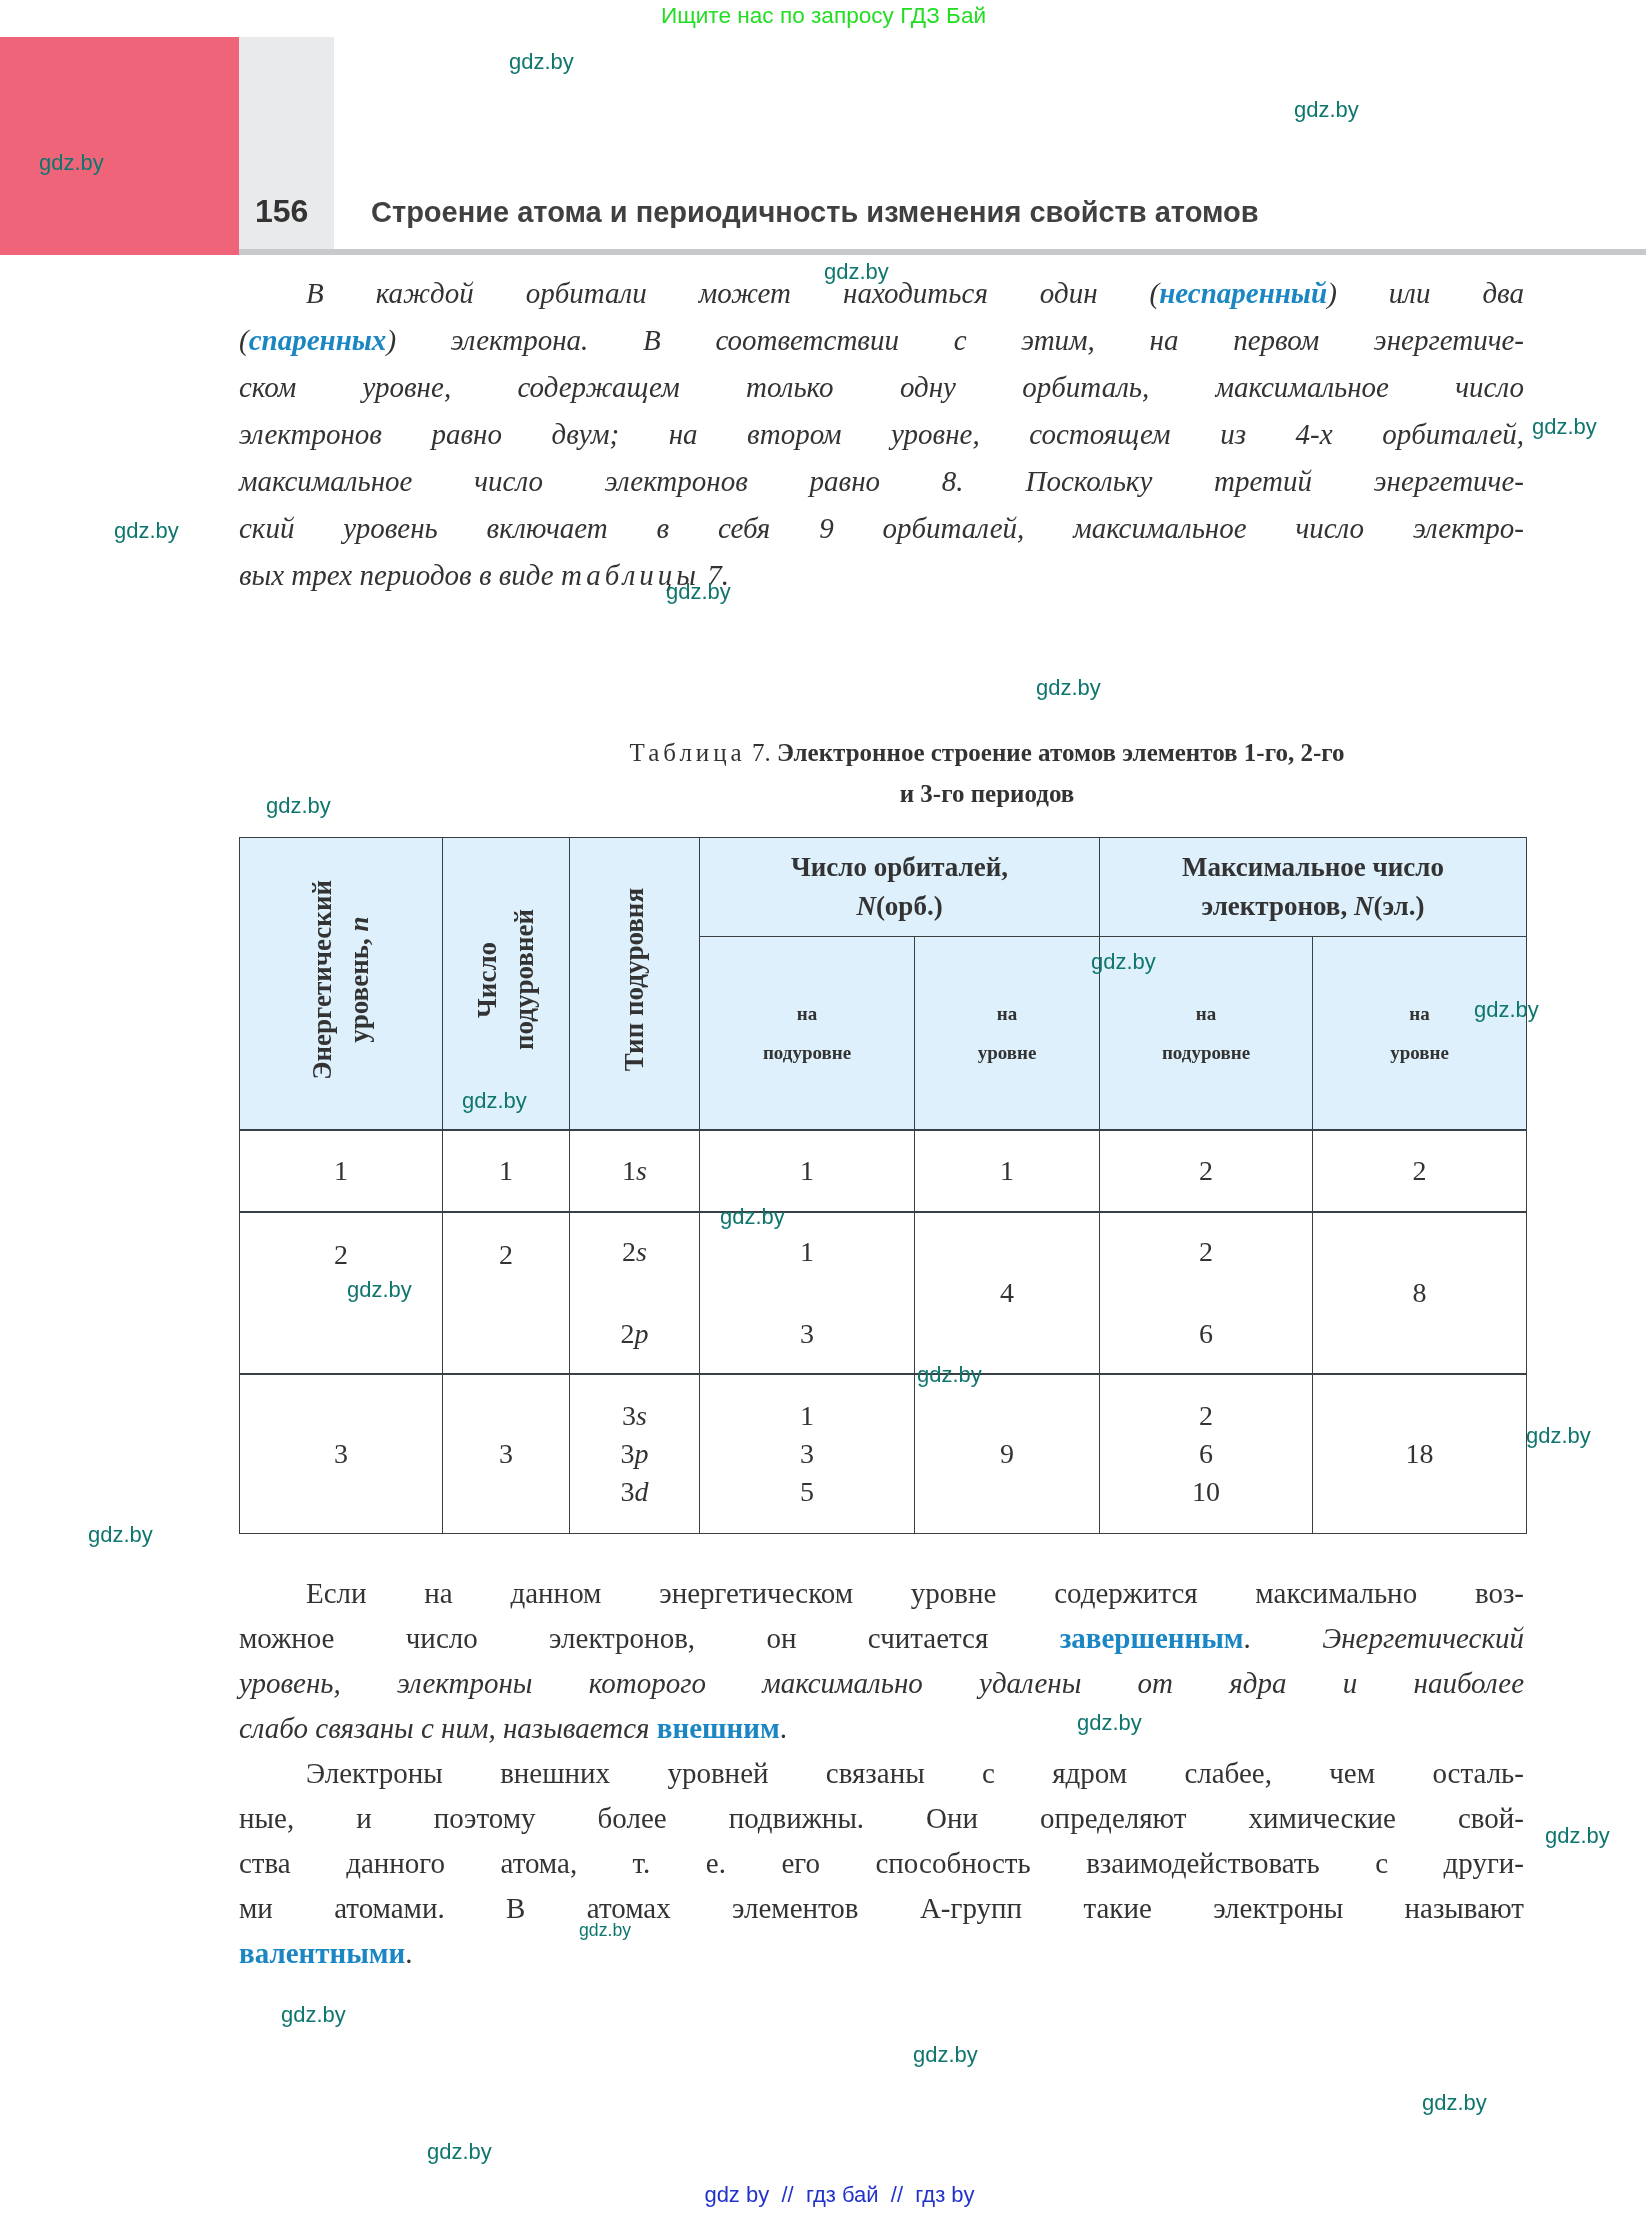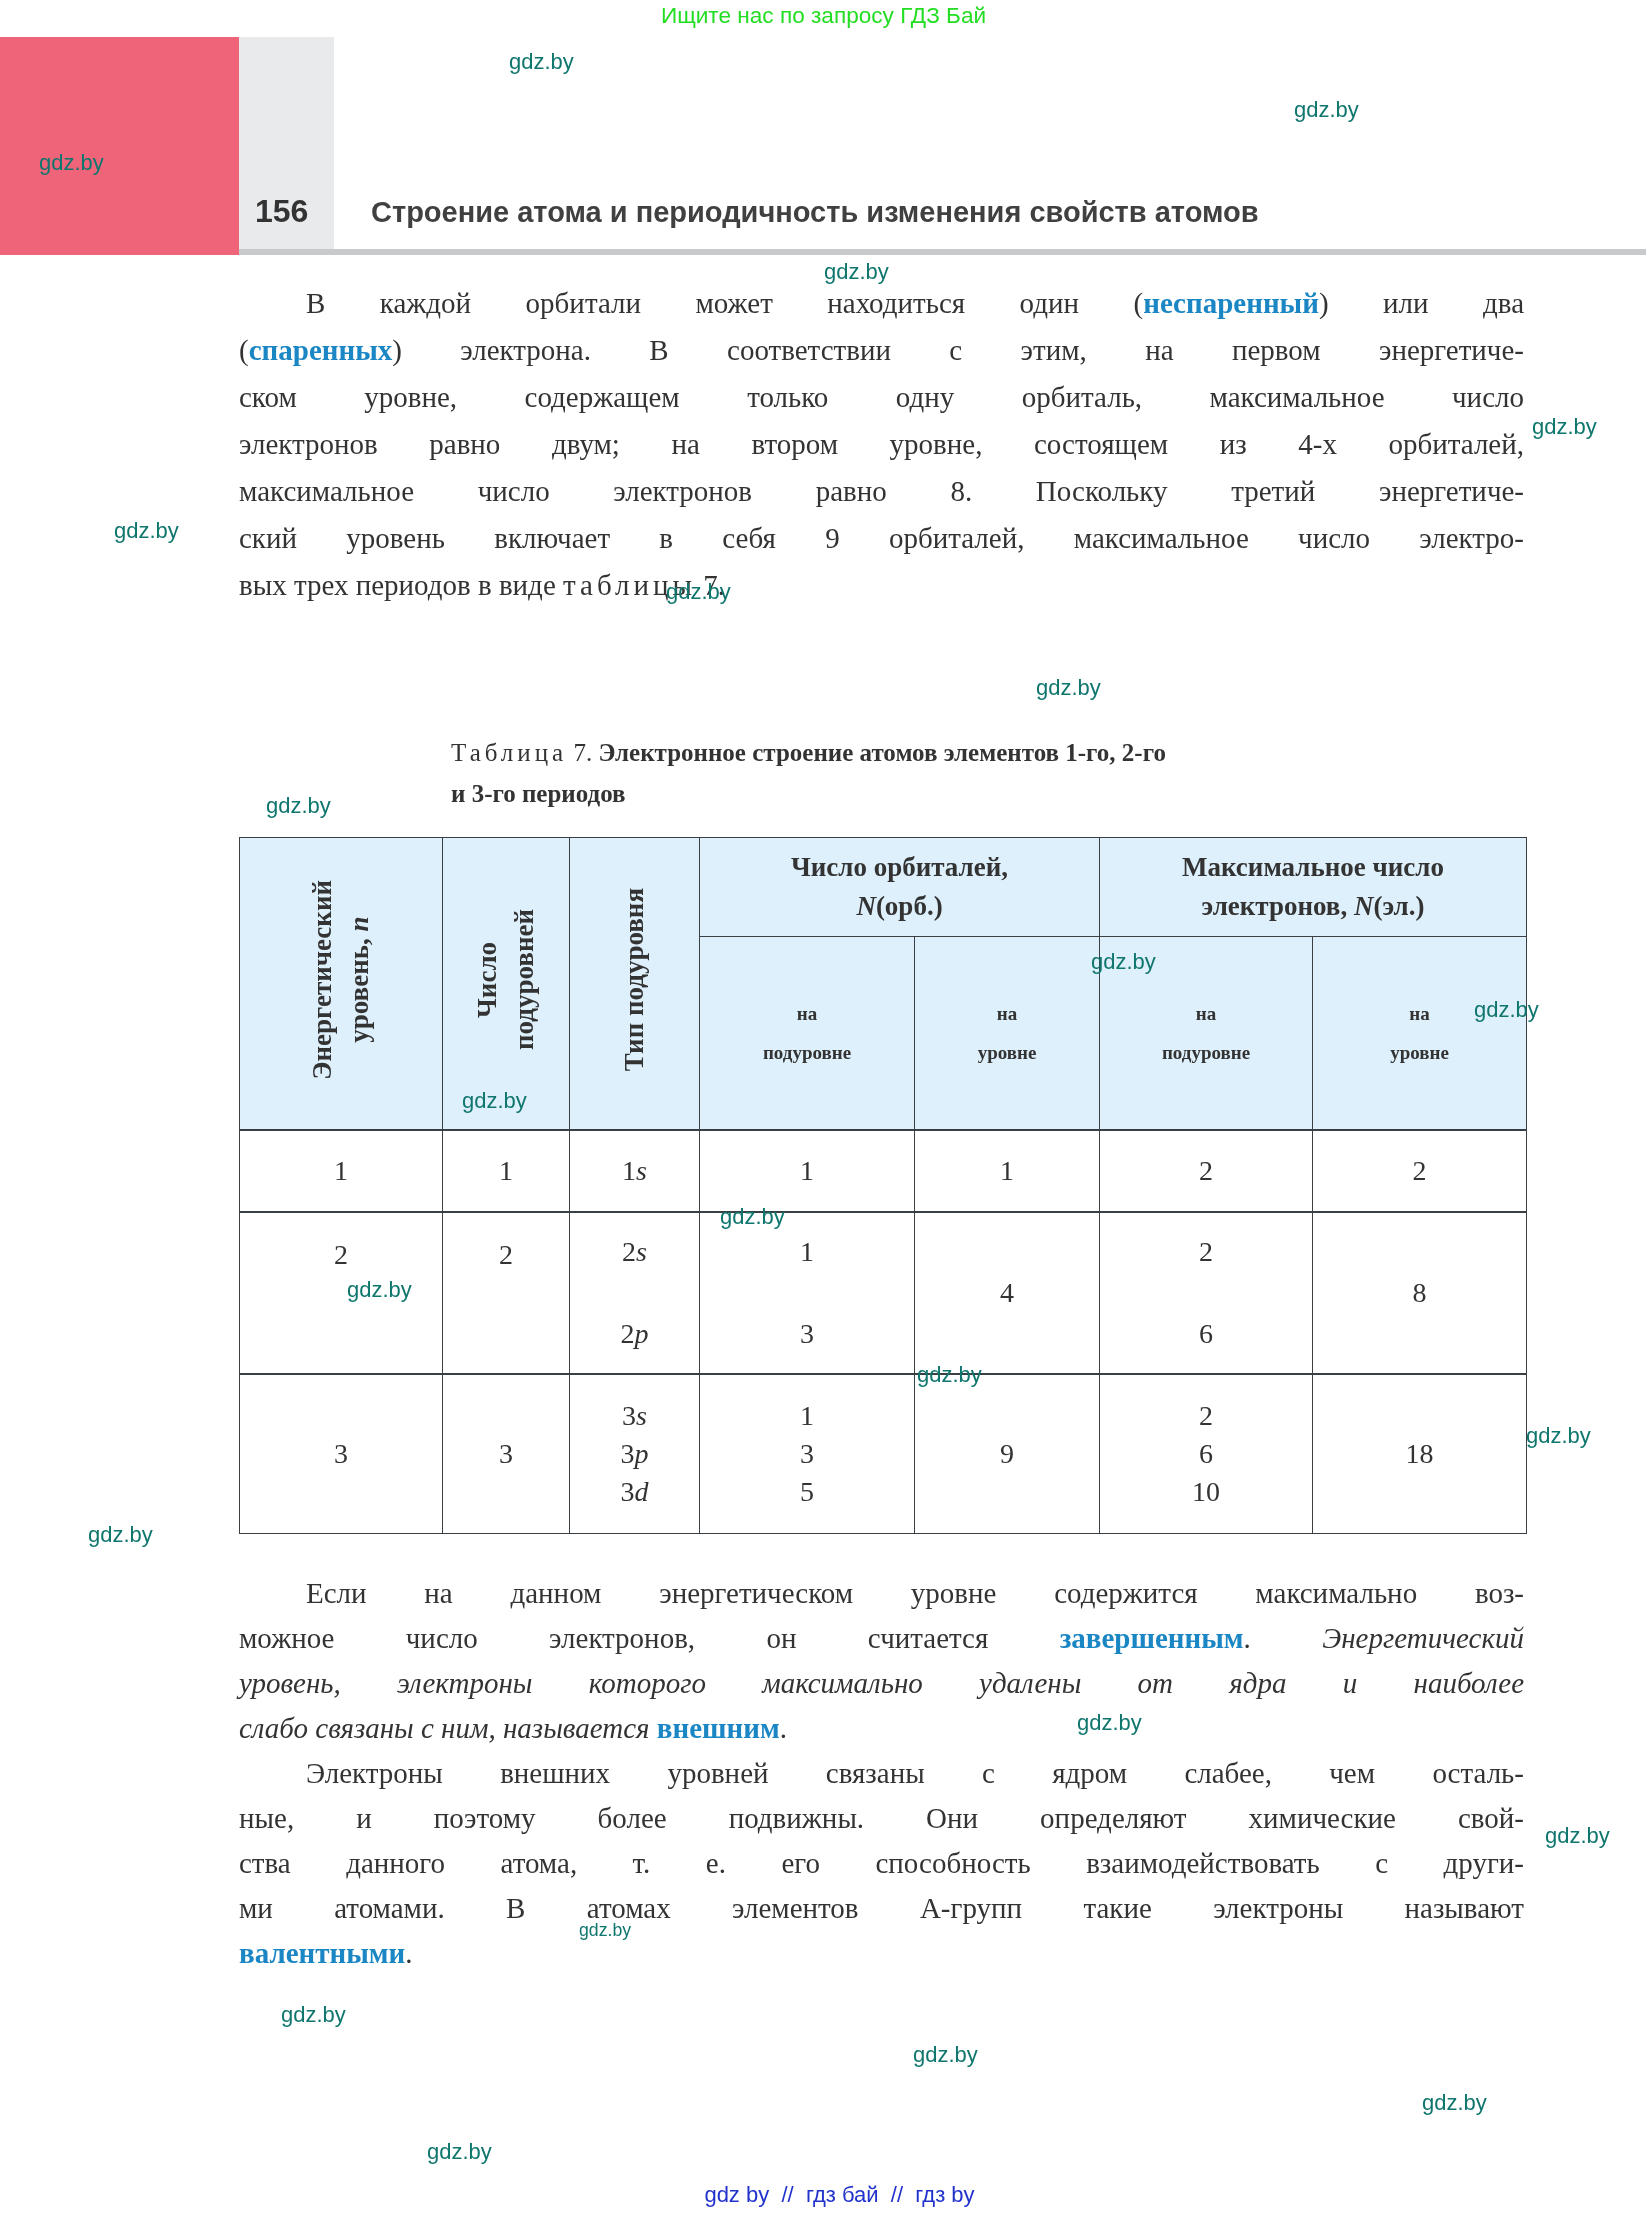--- a/index.html
+++ b/index.html
@@ -36,21 +36,21 @@
     text-align: justify; text-align-last: justify;
   }
   .line.last { text-align-last: left; }
   .line.indent { padding-left: 67px; }
   .p2 .line { height: 45px; line-height: 45px; }
   .term { color: #1a86c4; font-weight: bold; }
   .it { font-style: italic; }
   .spaced { letter-spacing: 4px; }
 
   .caption {
-    position: absolute; left: 451px; width: 1072px; font-size: 25px; text-align: left; color: #333;
+    position: absolute; left: 451px; width: 1072px; font-size: 25px; text-align: center; color: #333;
   }
   .caption .cl { height: 41px; line-height: 41px; white-space: nowrap; }
   .caption b { font-weight: bold; }
 
   table.t7 {
     position: absolute; left: 239px; top: 837px; width: 1288px;
     border-collapse: collapse; font-size: 28px; color: #333;
   }
   table.t7 td, table.t7 th {
     border: 1.6px solid #3a3f44; padding: 0; text-align: center; vertical-align: middle;
@@ -74,21 +74,21 @@
 <body>
 
 <div class="abs top-banner">Ищите нас по запросу ГДЗ Бай</div>
 
 <div class="abs pink-block"></div>
 <div class="abs gray-col"></div>
 <div class="abs head-rule"></div>
 <div class="abs page-num">156</div>
 <div class="abs chapter-title">Строение атома и периодичность изменения свойств атомов</div>
 
-<div class="para" style="top:280px;">
+<div class="para" style="top:270px;font-style:italic;">
   <div class="line indent">
     <span>В каждой орбитали может находиться один (</span><span class="term">неспаренный</span><span>) или два</span>
   </div>
   <div class="line">
     <span>(</span><span class="term">спаренных</span><span>) электрона. В соответствии с этим, на первом энергетиче-</span>
   </div>
   <div class="line">ском уровне, содержащем только одну орбиталь, максимальное число</div>
   <div class="line">электронов равно двум; на втором уровне, состоящем из 4-х орбиталей,</div>
   <div class="line">максимальное число электронов равно 8. Поскольку третий энергетиче-</div>
   <div class="line">ский уровень включает в себя 9 орбиталей, максимальное число электро-</div>

